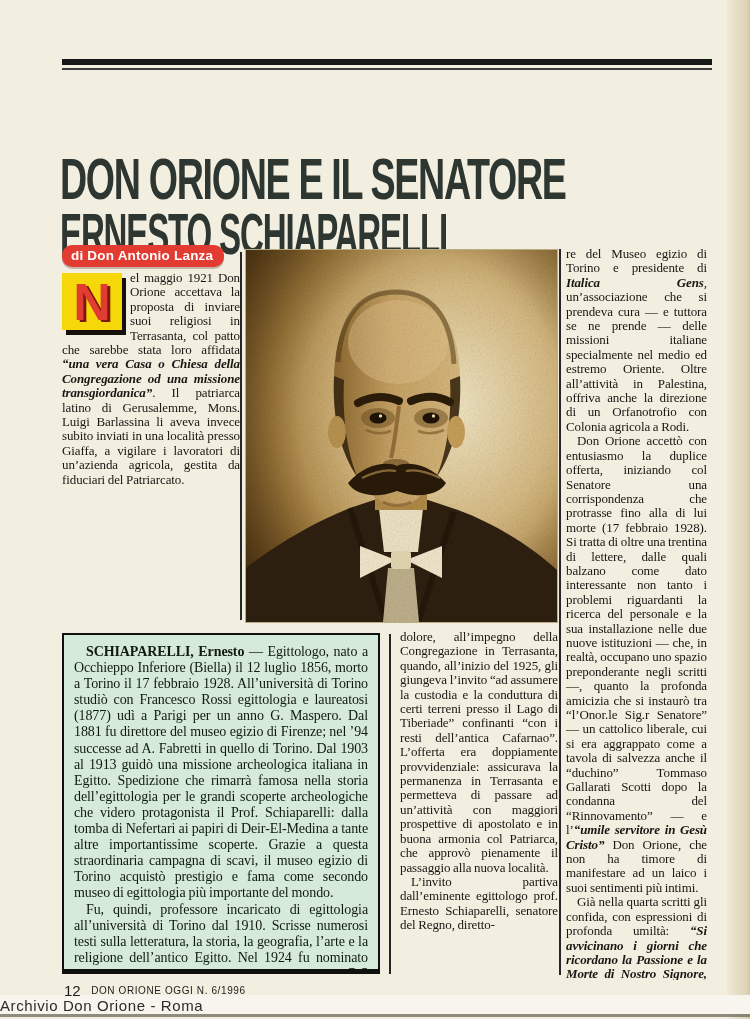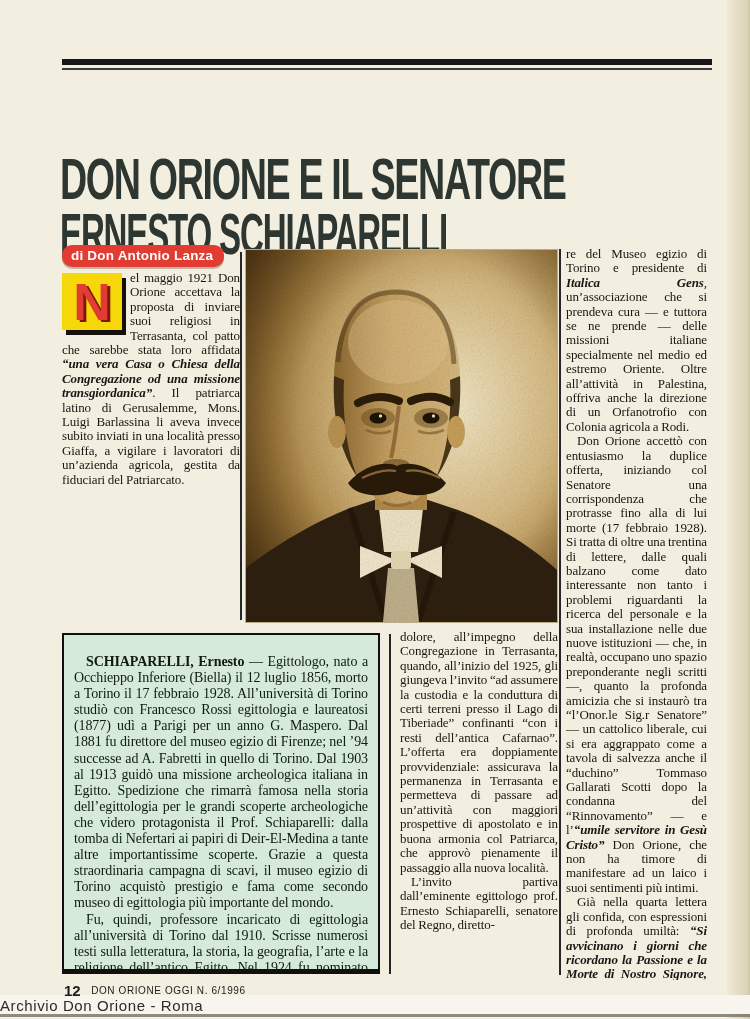--- a/index.html
+++ b/index.html
@@ -54,25 +54,25 @@
   .vr-a{left:240px;top:252px;height:368px;}
   .vr-b{left:559px;top:249px;height:726px;}
   .vr-c{left:389px;top:634px;height:340px;}
 
   
   .biobox{position:absolute;left:62px;top:633px;width:318px;height:341px;background:#d6ead9;
     border:2px solid #101010;border-bottom-width:5px;box-sizing:border-box;padding:9px 10px 6px 10px;overflow:hidden;}
   .biobox p{margin:0;text-align:justify;font-size:14px;line-height:16.1px;color:#101a10;
     word-spacing:-.4px;letter-spacing:-.1px;}
   .biobox p.ind{text-indent:12px;}
-  .biobox p:first-child{text-indent:12px;margin-top:10px;}
+  .biobox p:first-child{text-indent:12px;}
 
   
   .footer{position:absolute;left:64px;top:981px;font-family:"Liberation Sans",sans-serif;color:#1c1c1c;white-space:nowrap;}
-  .footer .pnum{font-weight:700;font-size:15px;vertical-align:middle;}
+  .footer .pnum{font-weight:400;font-size:15px;vertical-align:middle;}
   .footer .mag{font-size:10px;letter-spacing:.6px;margin-left:6px;vertical-align:middle;}
 
   .watermark{position:absolute;left:0;top:997px;width:750px;text-align:left;
     font-family:"Liberation Sans",sans-serif;font-size:15px;color:#2b2b2b;letter-spacing:.6px;}
 </style>
 </head>
 <body>
 
 <div class="edge-right"></div>
 <div class="strip-bottom"></div>
@@ -177,21 +177,21 @@
     <p class="ind"><span>Fu, quindi, professore incaricato di egittologia all’università di Torino dal 1910. Scrisse numerosi testi sulla letteratura, la storia, la geografia, l’arte e la religione dell’antico Egitto. Nel 1924 fu nominato senatore.</span><span class="sig">G.S</span></p>
   </div>
 
 <div class="col col2" id="col2">
     <p><span>dolore, all’impegno della Congregazione in Terrasanta, quando, all’inizio del 1925, gli giungeva l’invito “ad assumere la custodia e la conduttura di certi terreni presso il Lago di Tiberiade” confinanti “con i resti dell’antica Cafarnao”. L’offerta era doppiamente provvidenziale: assicurava la permanenza in Terrasanta e permetteva di passare ad un’attività con maggiori prospettive di apostolato e in buona armonia col Patriarca, che approvò pienamente il passaggio alla nuova località.</span></p>
     <p class="ind"><span>L’invito partiva dall’eminente egittologo prof. Ernesto Schiaparelli, senatore del Regno, diretto-</span></p>
   </div>
 <div class="col col3" id="col3">
     <p><span>re del Museo egizio di Torino e presidente di </span><span class="it">Italica Gens</span><span>, un’associazione che si prendeva cura — e tuttora se ne prende — delle missioni italiane specialmente nel medio ed estremo Oriente. Oltre all’attività in Palestina, offriva anche la direzione di un Orfanotrofio con Colonia agricola a Rodi.</span></p>
     <p class="ind"><span>Don Orione accettò con entusiasmo la duplice offerta, iniziando col Senatore una corrispondenza che protrasse fino alla di lui morte (17 febbraio 1928). Si tratta di oltre una trentina di lettere, dalle quali balzano come dato interessante non tanto i problemi riguardanti la ricerca del personale e la sua installazione nelle due nuove istituzioni — che, in realtà, occupano uno spazio preponderante negli scritti —, quanto la profonda amicizia che si instaurò tra “l’Onor.le Sig.r Senatore” — un cattolico liberale, cui si era aggrappato come a tavola di salvezza anche il “duchino” Tommaso Gallarati Scotti dopo la condanna del “Rinnovamento” — e l’</span><span class="it">“umile servitore in Gesù Cristo”</span><span> Don Orione, che non ha timore di manifestare ad un laico i suoi sentimenti più intimi.</span></p>
-    <p class="ind"><span>Già nella quarta lettera gli confida, con espressioni di profonda umiltà: </span><span class="it">“Si avvicinano i giorni che ricordano la Passione e la Morte di Nostro Signore, ed io quest’anno non ci sono preparato. La mia anima è arida e vuota. Preghi per me. Confortia-</span></p>
+    <p class="ind"><span>Già nella quarta scritti gli confida, con espressioni di profonda umiltà: </span><span class="it">“Si avvicinano i giorni che ricordano la Passione e la Morte di Nostro Signore, ed io quest’anno non ci sono preparato. La mia anima è arida e vuota. Preghi per me. Confortia-</span></p>
   </div>
 
 <div class="footer">
   <span class="pnum">12</span>
   <span class="mag">DON ORIONE OGGI N. 6/1996</span>
 </div>
 <div class="watermark">Archivio Don Orione - Roma</div>
 <div class="edge-bottom"></div>
 
 </body></html>

